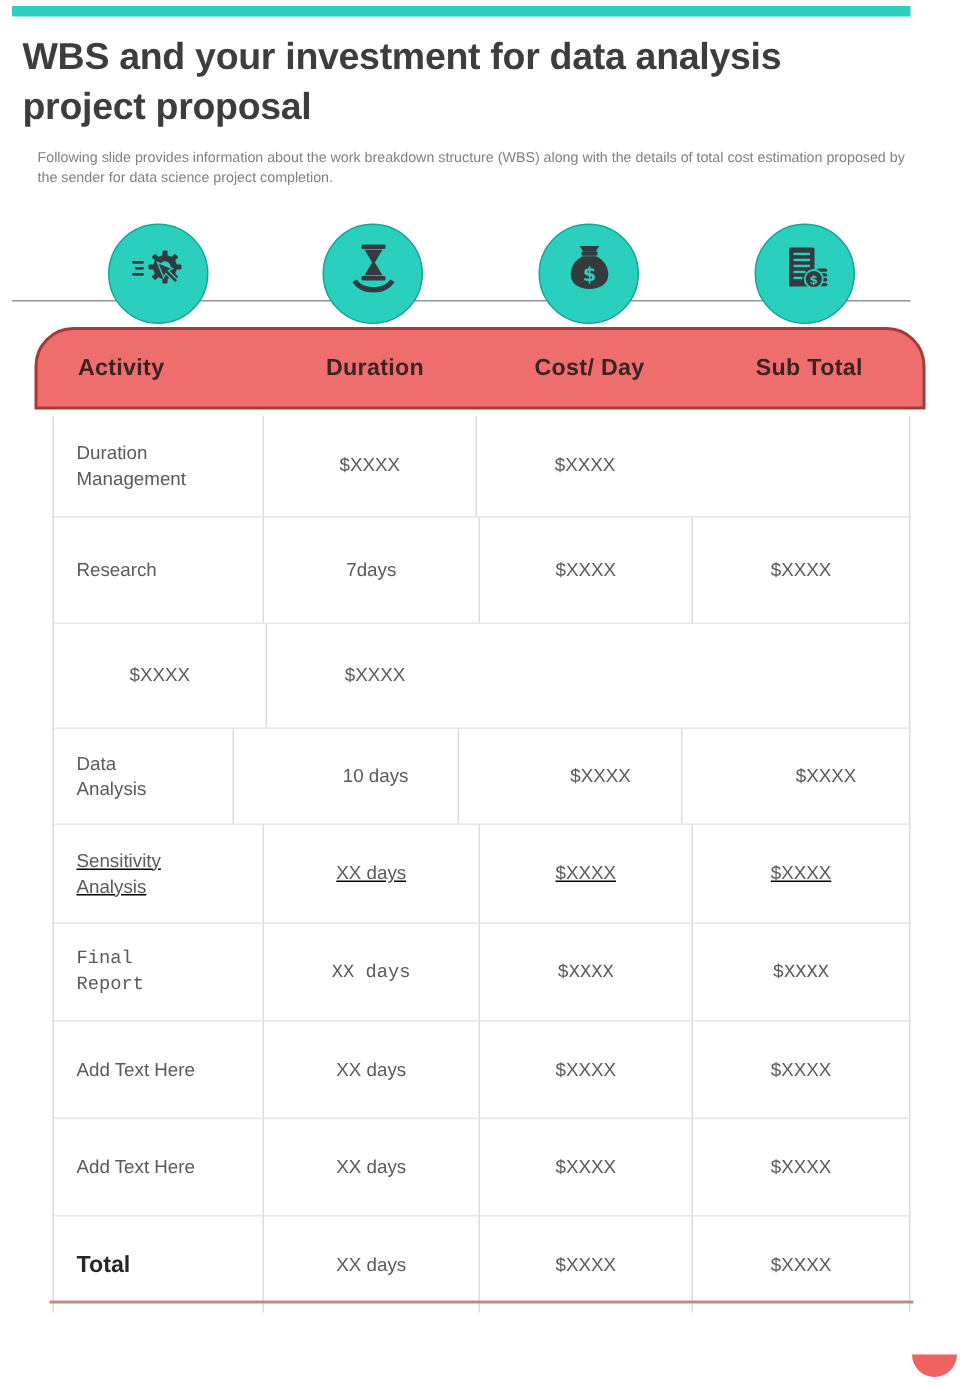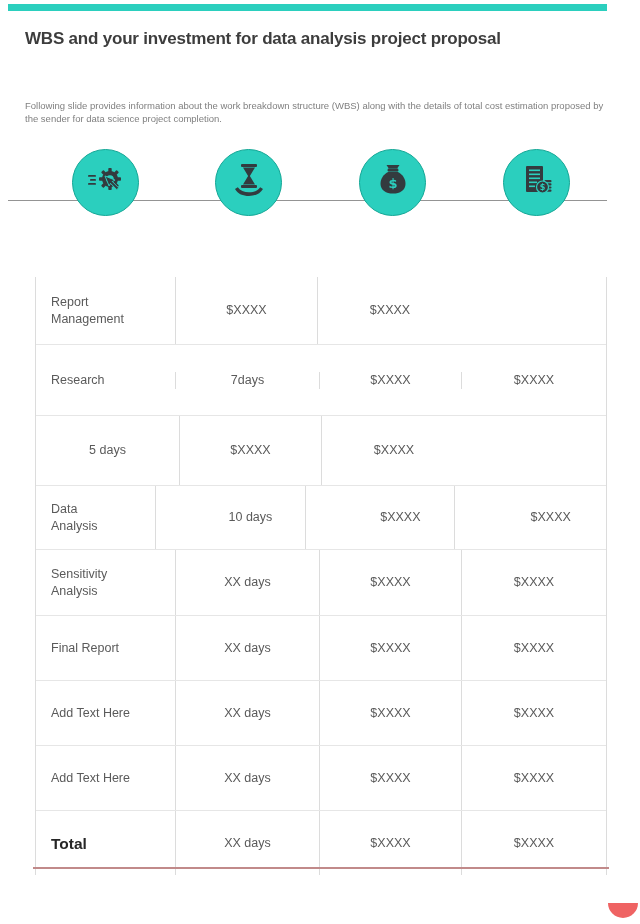--- a/index.html
+++ b/index.html
@@ -2,22 +2,22 @@
 <html><head>
 <meta charset="utf-8">
 <style>
   html,body{margin:0;padding:0;background:#ffffff;}
   .slide{
     position:relative;width:640px;height:924px;background:#ffffff;overflow:hidden;
     font-family:"Liberation Sans",sans-serif;
   }
   .top-bar{position:absolute;left:8px;top:4px;width:599px;height:7px;background:#2bcfbe;}
   .title{
-    position:absolute;left:25px;top:22px;width:585px;
-    font-size:17px;line-height:33px;font-weight:700;color:#3d3d3d;letter-spacing:-0.2px;
+    position:absolute;left:15px;top:22px;width:585px;
+    font-size:25px;line-height:33px;font-weight:700;color:#3d3d3d;letter-spacing:-0.2px;
   }
   .subtitle{
     position:absolute;left:25px;top:99px;width:590px;
     font-size:9.5px;line-height:13px;color:#808080;
   }
   .timeline-line{position:absolute;left:8px;top:200px;width:599px;height:1px;background:#949494;}
   .icon-circle{
     position:absolute;top:149px;width:65px;height:65px;border-radius:50%;
     background:#2bcfbe;border:1px solid #14a796;
     display:flex;align-items:center;justify-content:center;
@@ -36,25 +36,25 @@
   .hcell.h0{width:153px;justify-content:flex-start;padding-left:27px;box-sizing:border-box;}
   .hcell.h1{width:144px;} .hcell.h2{width:142px;} .hcell.h3{width:151px;}
 
   .tbody{
     position:absolute;left:35px;top:277px;width:572px;
     border-left:1px solid #dcdcdc;border-right:1px solid #dcdcdc;box-sizing:border-box;
   }
   .trow{display:flex;border-bottom:1px solid #e6e6e6;}
   .trow:last-child{border-bottom:none;}
   .trow:nth-child(1){height:67px;}
-  .trow:nth-child(2){height:70px;align-items:center;}
+  .trow:nth-child(2){height:70px;}
   .trow:nth-child(3){height:69px;}
   .trow:nth-child(4){height:63px;gap:40px;}
-  .trow:nth-child(5){height:65px;}
-  .trow:nth-child(6){height:64px;}
+  .trow:nth-child(5){height:65px;text-decoration:underline;}
+  .trow:nth-child(6){height:64px;font-family:Liberation Mono, monospace;}
   .trow:nth-child(7){height:64px;}
   .trow:nth-child(8){height:64px;}
   .trow:nth-child(9){height:64px;}
   .tcell{
     font-size:12.5px;color:#5a5a5a;box-sizing:border-box;
     display:flex;align-items:center;justify-content:center;text-align:center;line-height:17px;
   }
   .tcell.col0{
     width:140px;justify-content:flex-start;text-align:left;
     padding:0 36px 0 15px;border-right:1px solid #dcdcdc;
@@ -158,35 +158,40 @@
           <rect x="27.5" y="22.2" width="7" height="2.2" rx="1"></rect>
           <rect x="27.5" y="25.4" width="7" height="2.2" rx="1"></rect>
           <rect x="27.5" y="28.6" width="7" height="2.2" rx="1"></rect>
         </g>
         <circle cx="25.5" cy="26" r="6" fill="#333b3f" stroke="#2bcfbe" stroke-width="1.2"></circle>
         <text x="25.5" y="29" text-anchor="middle" font-size="8" font-weight="bold" font-family="DejaVu Sans, sans-serif" fill="#2bcfbe">$</text>
       </svg>
     </span>
   </div>
 
+  <div class="thead">
+      <div class="hcell h0">Activity</div>
+      <div class="hcell h1">Duration</div>
+      <div class="hcell h2">Cost/ Day</div>
+      <div class="hcell h3">Sub Total</div>
+    </div>
 
   <div class="tbody">
       <div class="trow">
-        <div class="tcell col0">Report Management</div>
+        <div class="tcell col0">Duration Management</div>
         <div class="tcell col2">$XXXX</div>
         <div class="tcell col3">$XXXX</div>
       </div>
       <div class="trow">
         <div class="tcell col0">Research</div>
         <div class="tcell col1">7days</div>
         <div class="tcell col2">$XXXX</div>
         <div class="tcell col3">$XXXX</div>
       </div>
       <div class="trow">
-        <div class="tcell col1">5 days</div>
         <div class="tcell col2">$XXXX</div>
         <div class="tcell col3">$XXXX</div>
       </div>
       <div class="trow">
         <div class="tcell col0">Data Analysis</div>
         <div class="tcell col1">10 days</div>
         <div class="tcell col2">$XXXX</div>
         <div class="tcell col3">$XXXX</div>
       </div>
       <div class="trow">

